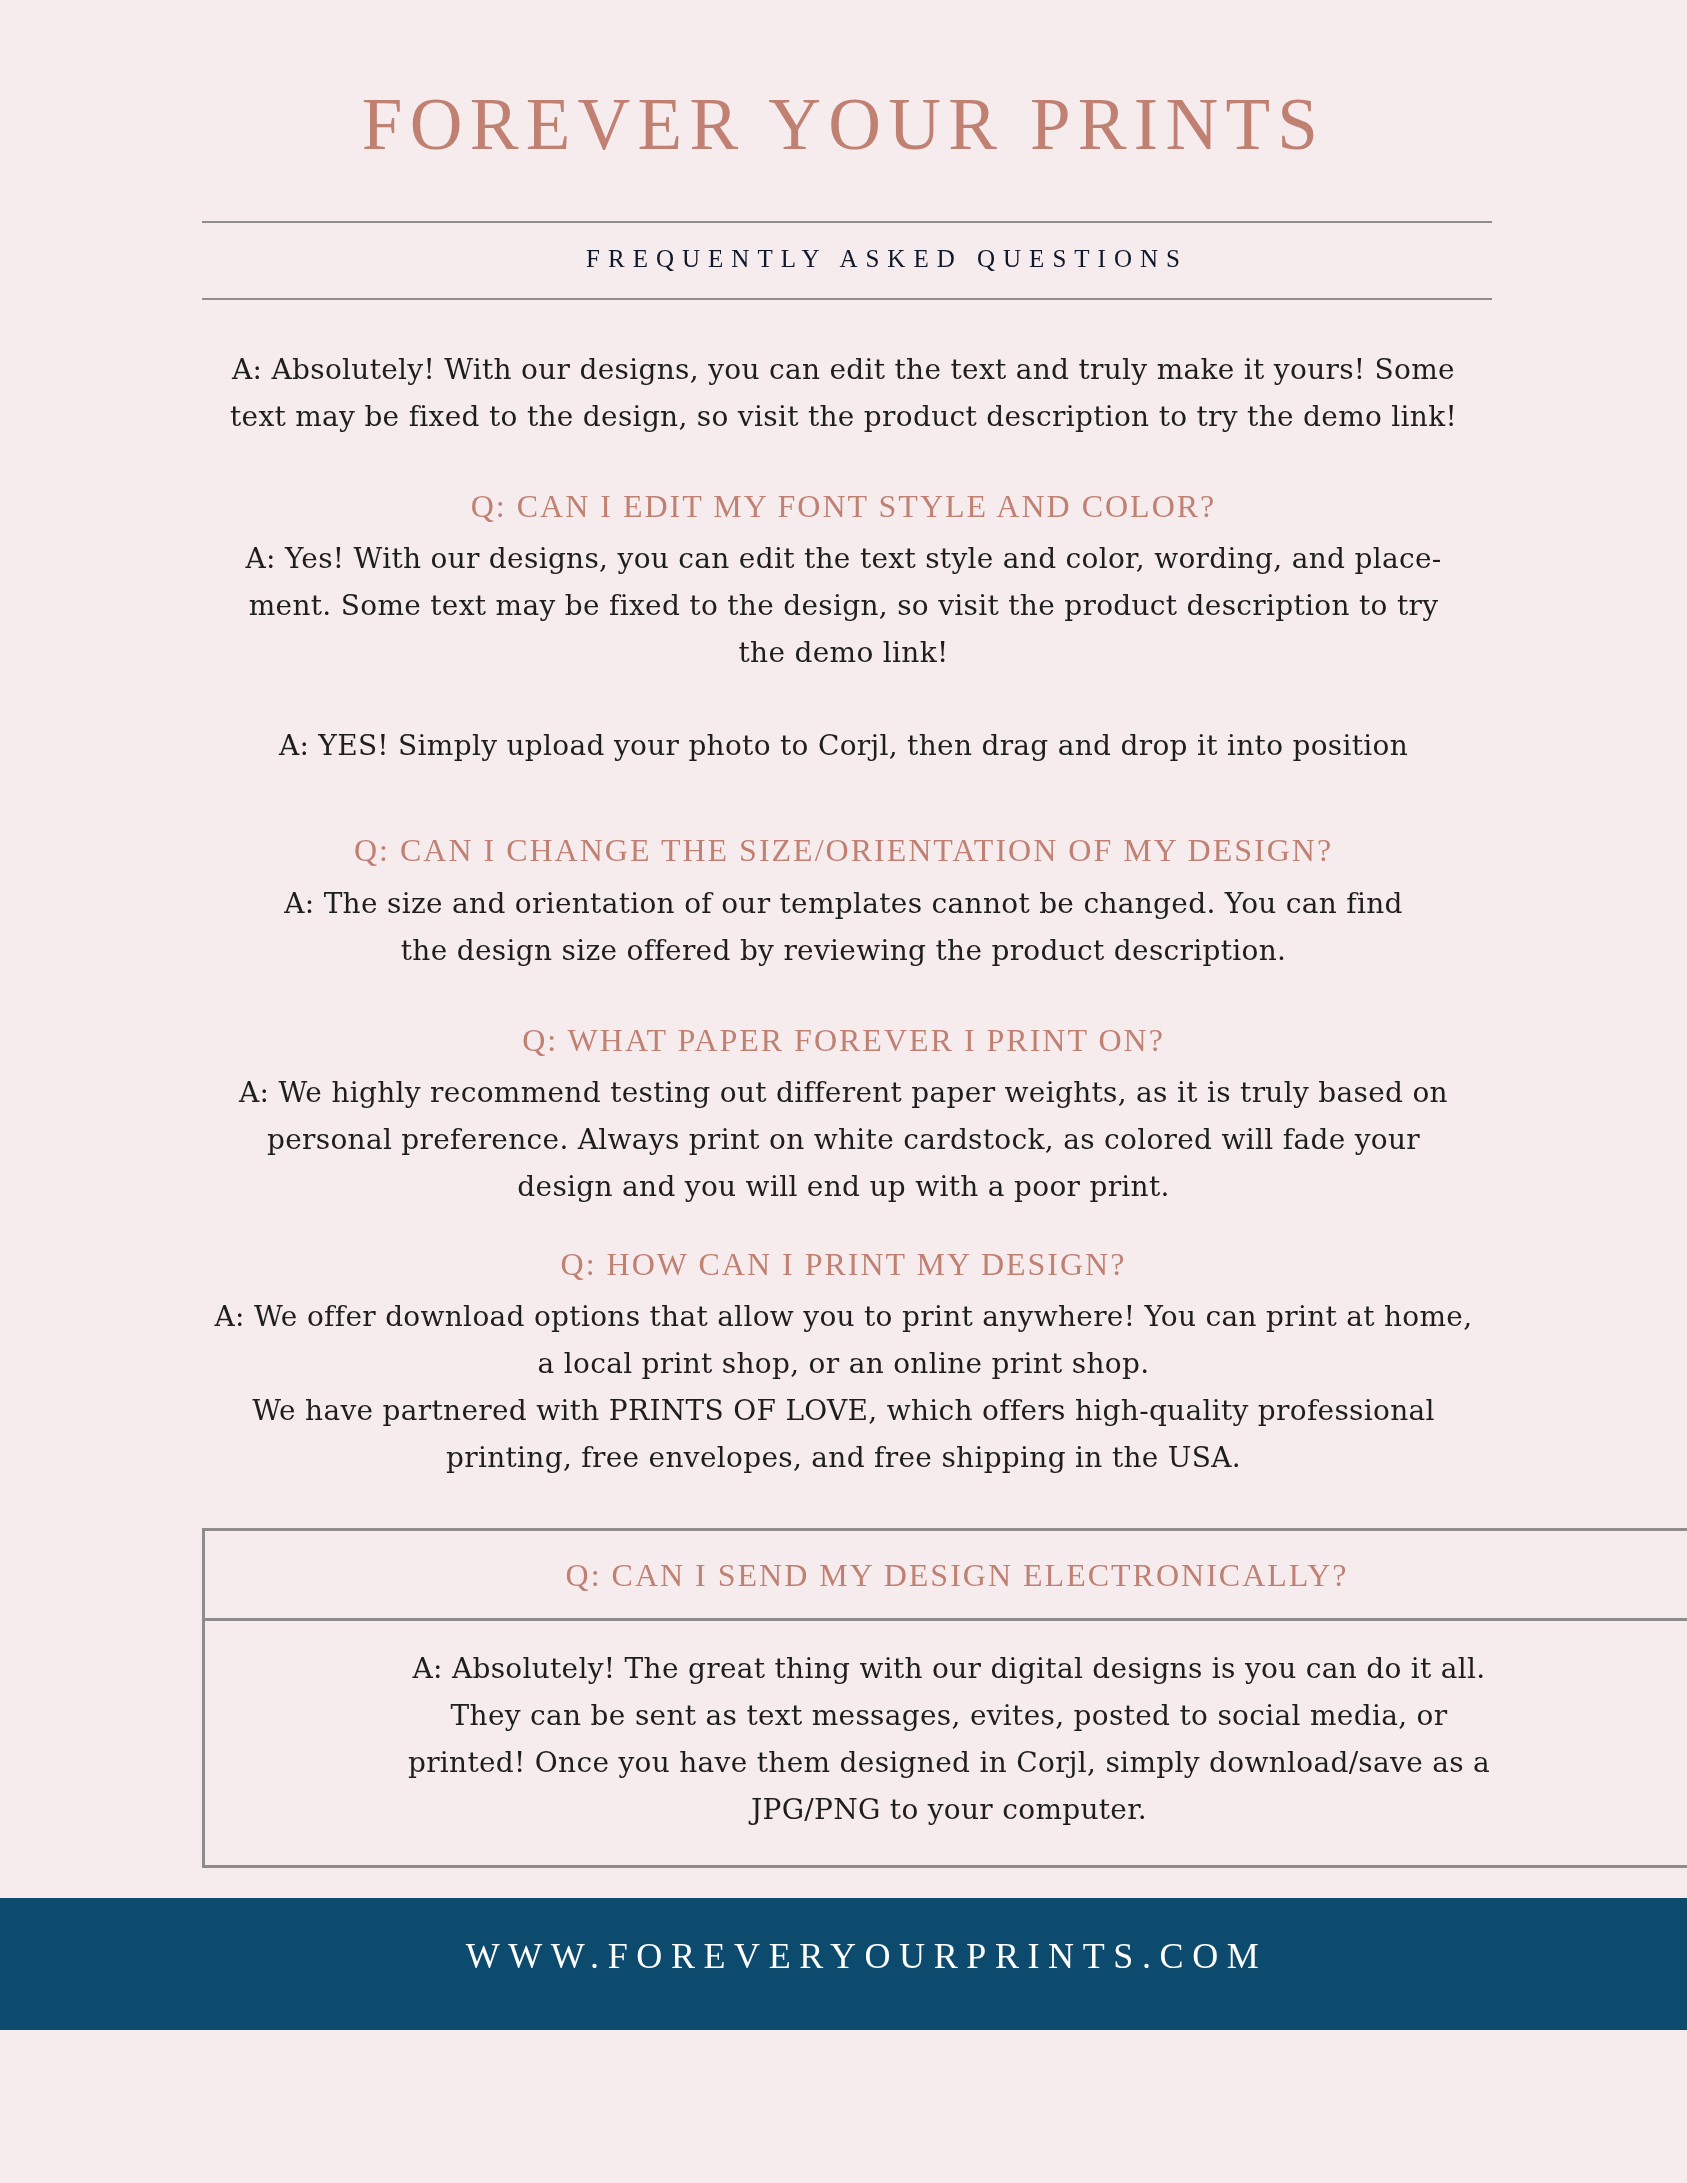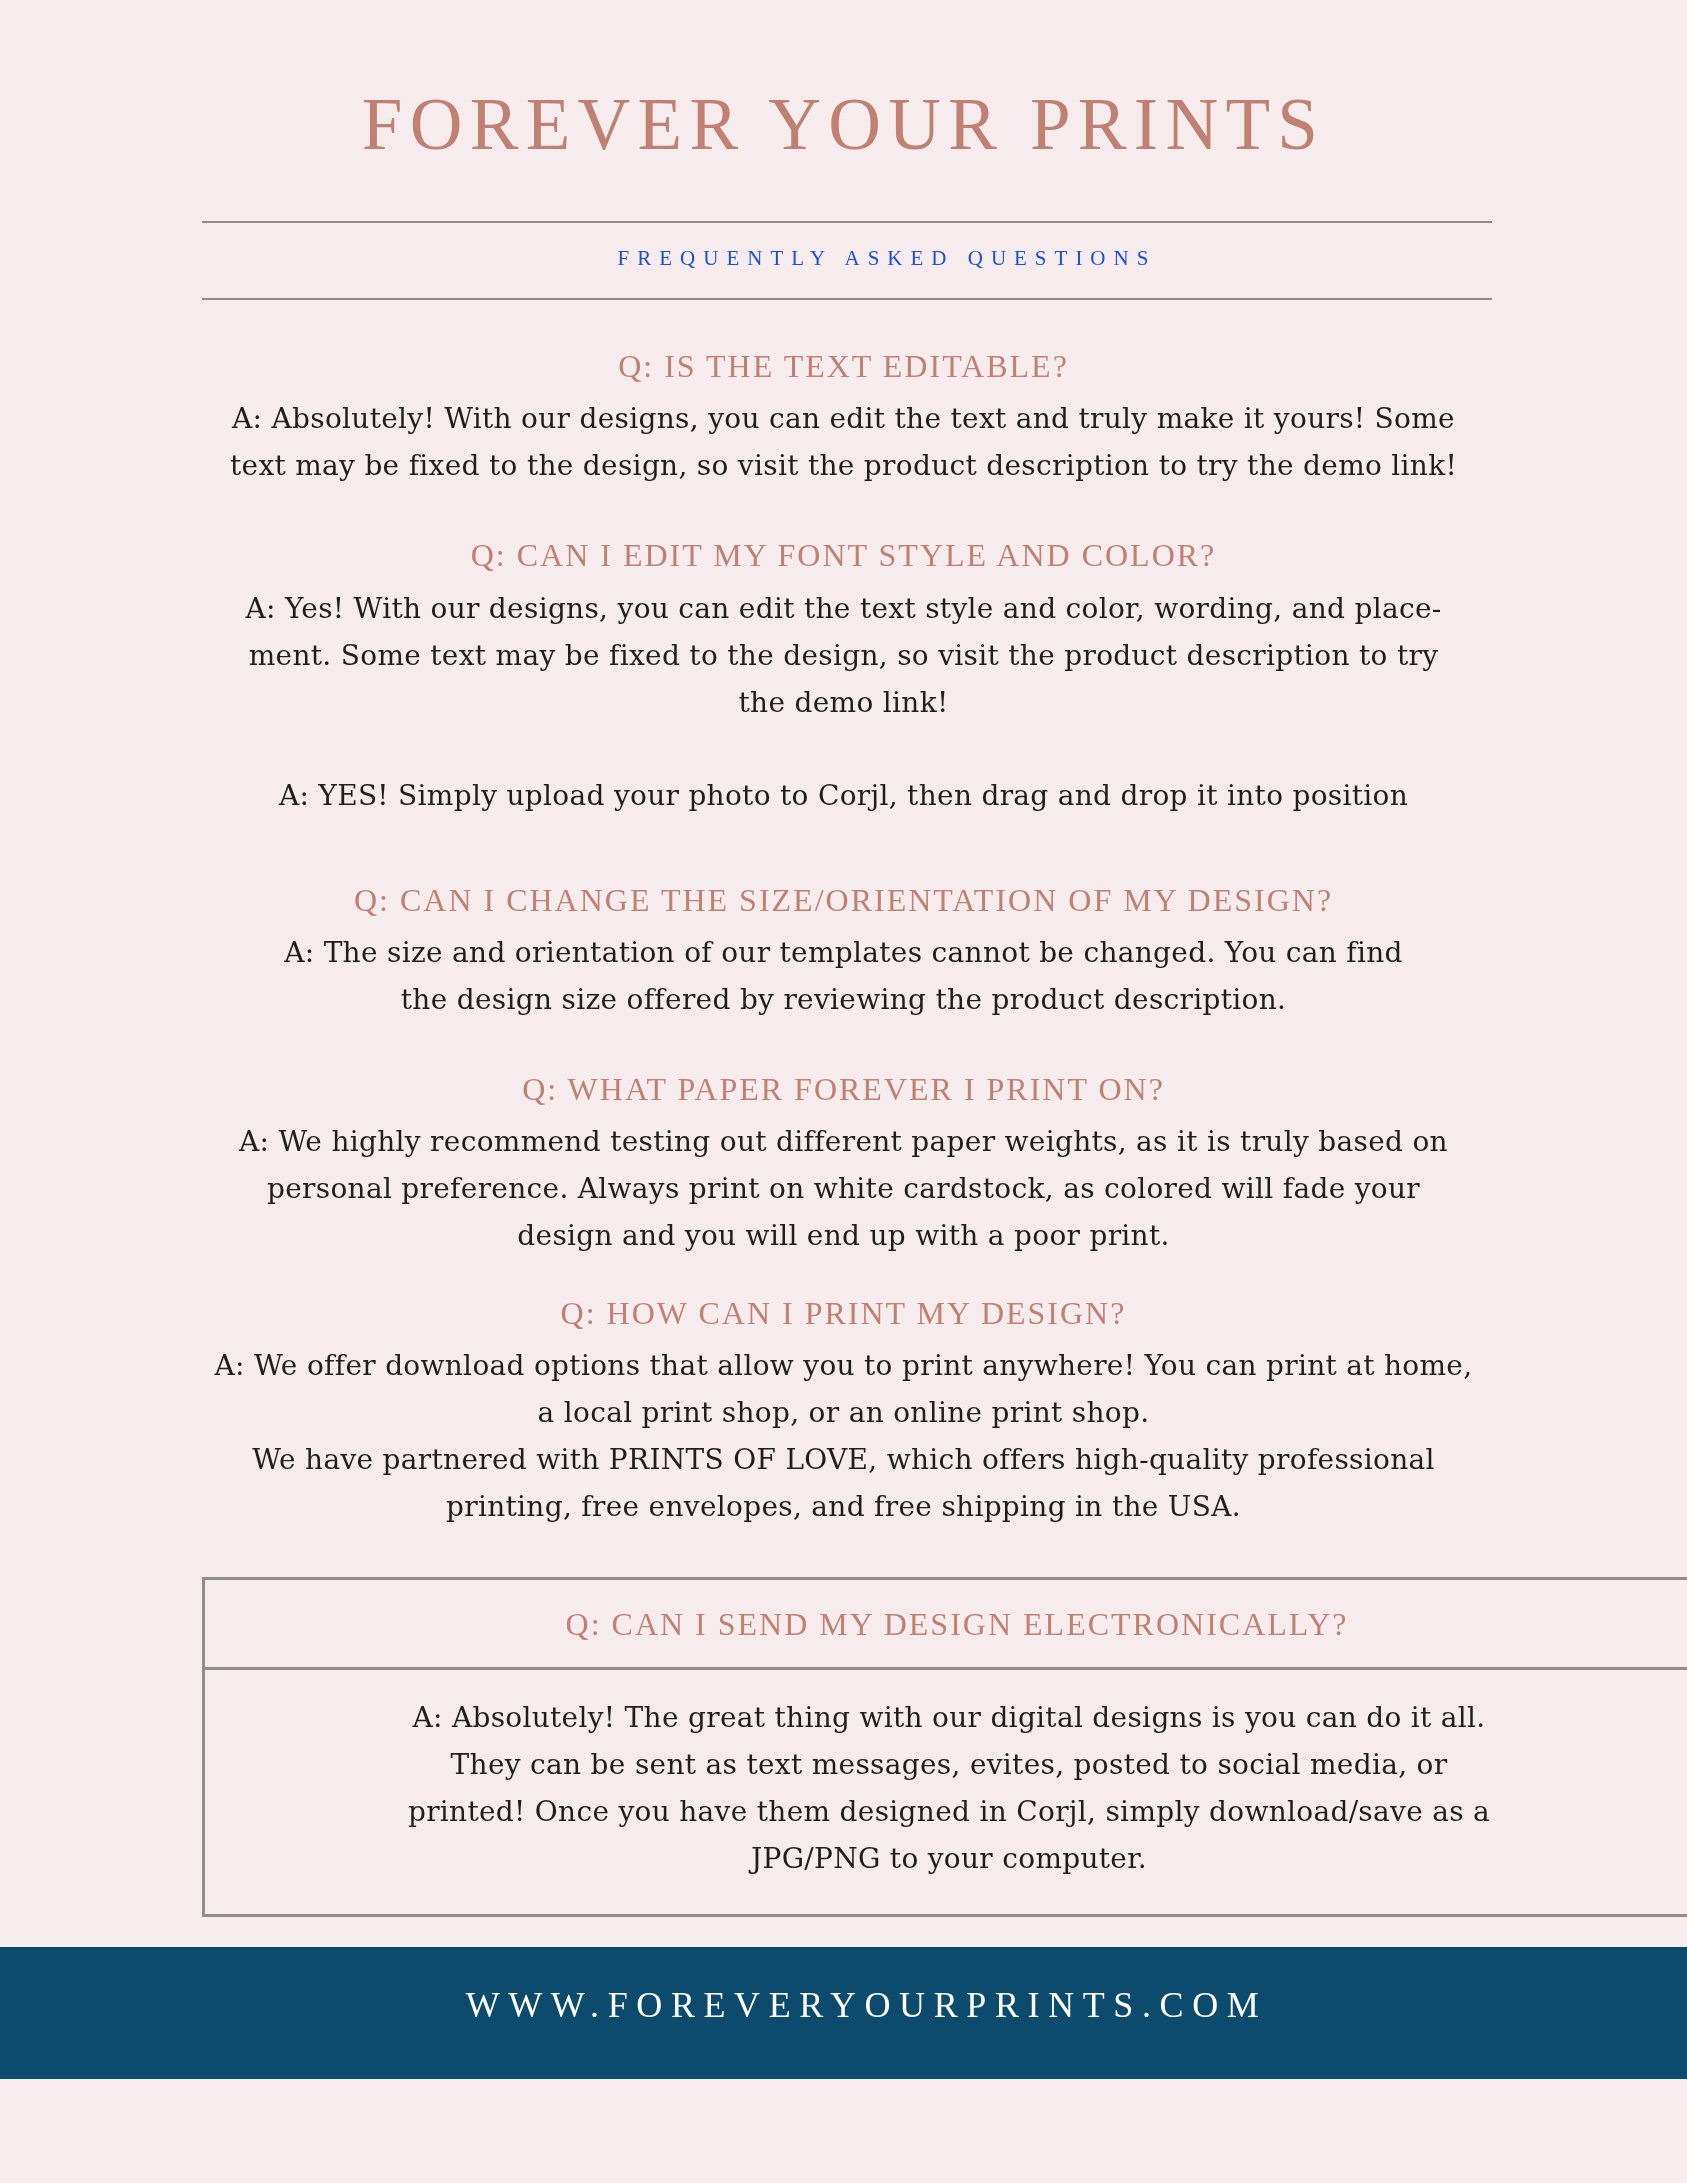--- a/index.html
+++ b/index.html
@@ -29,24 +29,24 @@
     border-top: 2.6px solid #8e8c8c;
   }
   .rule-top { margin-top: 60px; }
   .rule-bottom { margin-top: 25px; }
   .subtitle {
     margin: 21px 0 0 1px;
     text-align: center;
     text-indent: 86px;
     font-family: "Liberation Serif", serif;
     font-weight: normal;
-    font-size: 21px;
+    font-size: 25px;
     line-height: 29px;
     letter-spacing: 8px;
-    color: #1d4ed8;
+    color: #0f172a;
   }
   .faq { margin: 0; }
   .faq-q {
     margin: 0 0 9.3px 0;
     text-align: center;
     font-family: "Liberation Serif", serif;
     font-weight: normal;
     font-size: 32px;
     line-height: 40px;
     letter-spacing: 2px;
@@ -98,21 +98,20 @@
 
 <div>
 
   <h1 class="title">FOREVER YOUR PRINTS</h1>
 
   <div class="rule rule-top"></div>
   <div class="subtitle">FREQUENTLY ASKED QUESTIONS</div>
   <div class="rule rule-bottom"></div>
 
   <section class="faq m1">
-    <h2 class="faq-q">Q: IS THE TEXT EDITABLE?</h2>
     <p class="faq-a">A: Absolutely! With our designs, you can edit the text and truly make it yours! Some</p>
     <p class="faq-a">text may be fixed to the design, so visit the product description to try the demo link!</p>
   </section>
 
   <section class="faq m2">
     <h2 class="faq-q">Q: CAN I EDIT MY FONT STYLE AND COLOR?</h2>
     <p class="faq-a">A: Yes! With our designs, you can edit the text style and color, wording, and place-</p>
     <p class="faq-a">ment. Some text may be fixed to the design, so visit the product description to try</p>
     <p class="faq-a">the demo link!</p>
   </section>

